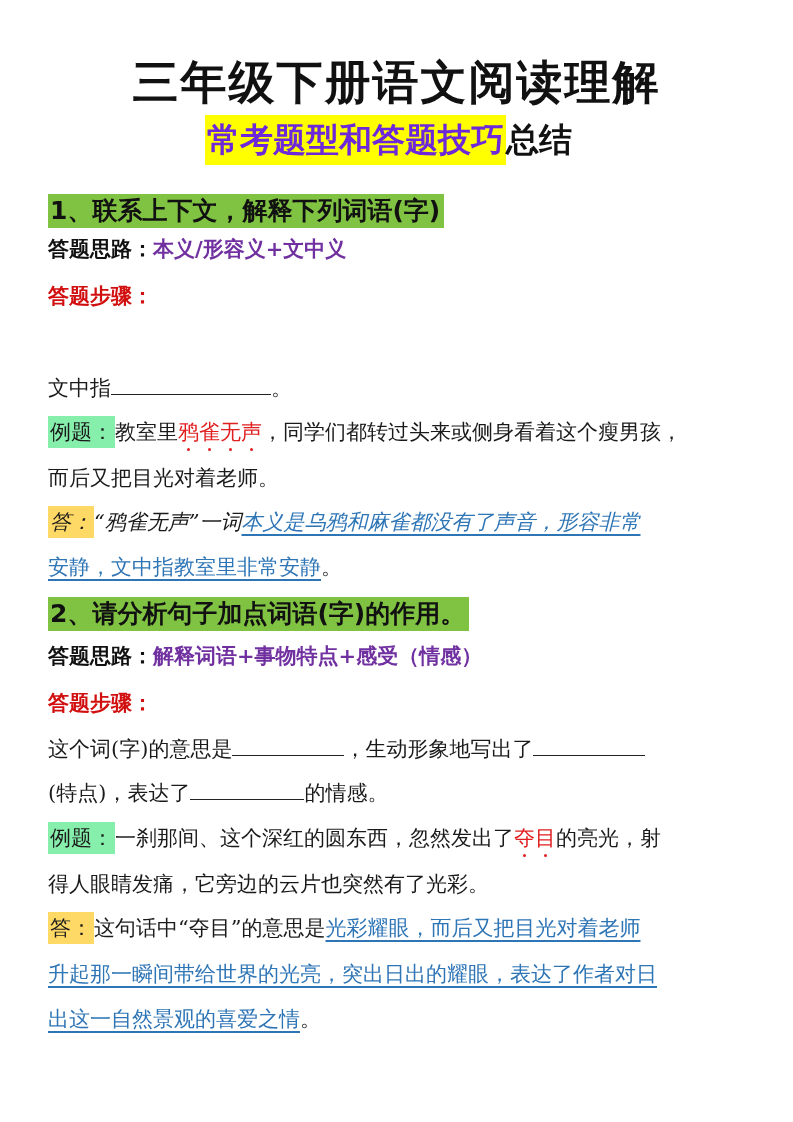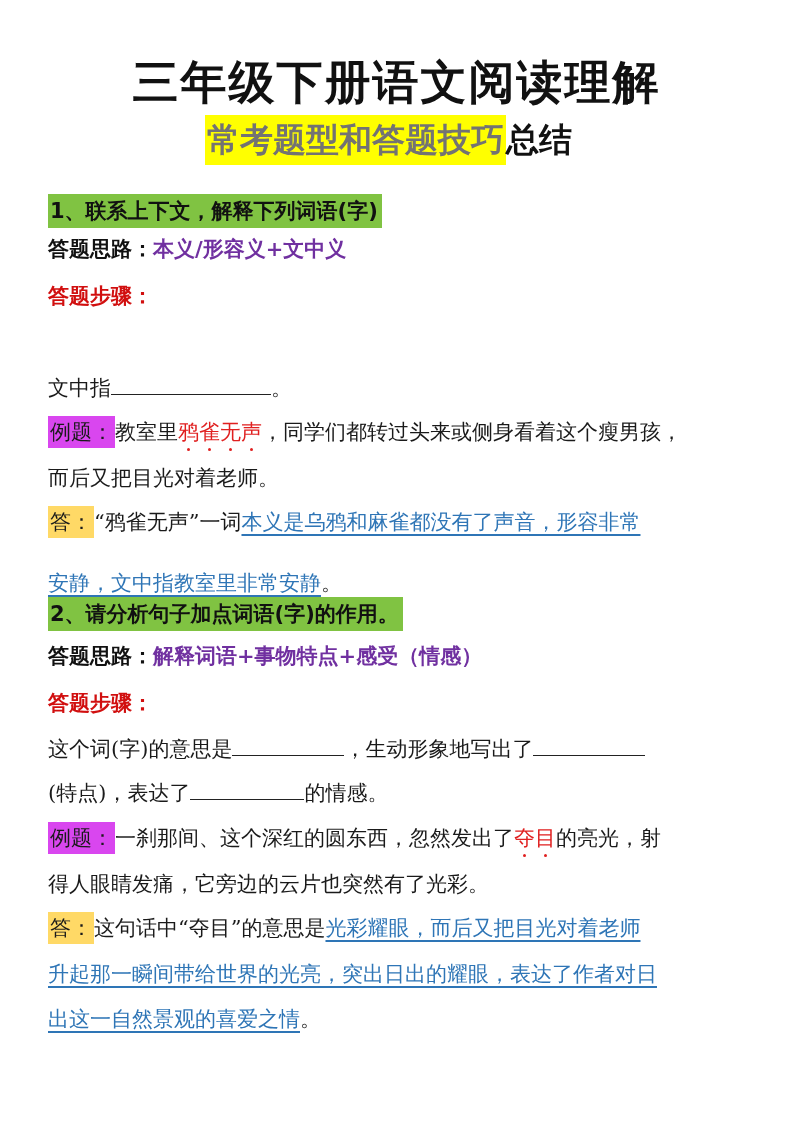--- a/index.html
+++ b/index.html
@@ -14,37 +14,37 @@
     position: absolute; top: 52px; left: 0; width: 793px; text-align: center;
     font-family: "DejaVu Sans", "Liberation Sans", sans-serif;
     font-weight: bold; font-size: 46px; letter-spacing: 2px; color: #111;
     line-height: 60px;
   }
   .subtitle {
     position: absolute; top: 115px; left: 205px; height: 50px;
     font-family: "DejaVu Serif", "Liberation Serif", serif;
     font-weight: bold; font-size: 33px; line-height: 50px; white-space: nowrap;
   }
-  .subtitle .hl { background: #ffff00; color: #737373; padding: 0 2px; display: inline-block; }
+  .subtitle .hl { background: #ffff00; color: #6d28d9; padding: 0 2px; display: inline-block; }
   .subtitle .rest { color: #111; font-family: "DejaVu Sans", "Liberation Sans", sans-serif; font-weight: bold; margin-top: 28px; }
 
   .line {
     position: absolute; left: 48px; width: 710px; white-space: nowrap;
     font-size: 21px; line-height: 32px;
   }
   .sec-head {
     background: #80c342; color: #111; font-weight: bold; display: inline-block;
     padding: 1px 4px 1px 2px; font-family: "DejaVu Sans", "Liberation Sans", sans-serif;
-    font-size: 21px;
+    font-size: 25px;
   }
   .label-black { font-weight: bold; color: #111; font-family: "DejaVu Sans", "Liberation Sans", sans-serif; }
   .purple { color: #7030a0; font-weight: bold; }
   .label-red { color: #d10f0f; font-weight: bold; }
   .blank { display: inline-block; border-bottom: 1.5px solid #222; height: 22px; vertical-align: baseline; }
-  .ex-label { background: #d946ef; display: inline-block; padding: 0 2px; }
+  .ex-label { background: #86efac; display: inline-block; padding: 0 2px; }
   .ans-label { background: #ffd966; display: inline-block; padding: 0 2px; }
   .dot-red { color: #e02020; position: relative; }
   .dot-red::after {
     content: ""; position: absolute; left: 50%; bottom: -7px; width: 3px; height: 3px;
     background: #e02020; border-radius: 50%; margin-left: -1.5px;
   }
   .ans-blue { color: #2e75b6; text-decoration: underline; text-decoration-color: #2e75b6; text-underline-offset: 5px; }
 </style>
 </head>
 <body>
@@ -75,25 +75,25 @@
   </div>
 
   <div class="line" style="top:416px;">
     <span class="ex-label">例题：</span><span>教室里</span><span class="dot-red">鸦</span><span class="dot-red">雀</span><span class="dot-red">无</span><span class="dot-red">声</span><span>，同学们都转过头来或侧身看着这个瘦男孩，</span>
   </div>
 
   <div class="line" style="top:462px;">
     <span>而后又把目光对着老师。</span>
   </div>
 
-  <div class="line" style="top:506px;">
+  <div class="line" style="top:506px;font-style:italic;">
     <span class="ans-label">答：</span><span>“鸦雀无声”一词</span><span class="ans-blue">本义是乌鸦和麻雀都没有了声音，形容非常</span>
   </div>
 
-  <div class="line" style="top:551px;margin-top:16px;">
+  <div class="line" style="top:551px;">
     <span class="ans-blue">安静，文中指教室里非常安静</span><span>。</span>
   </div>
 
   <div class="line" style="top:597px;">
     <span class="sec-head">2、请分析句子加点词语(字)的作用。</span>
   </div>
 
   <div class="line" style="top:640px;">
     <span class="label-black">答题思路：</span><span class="purple">解释词语+事物特点+感受（情感）</span>
   </div>

